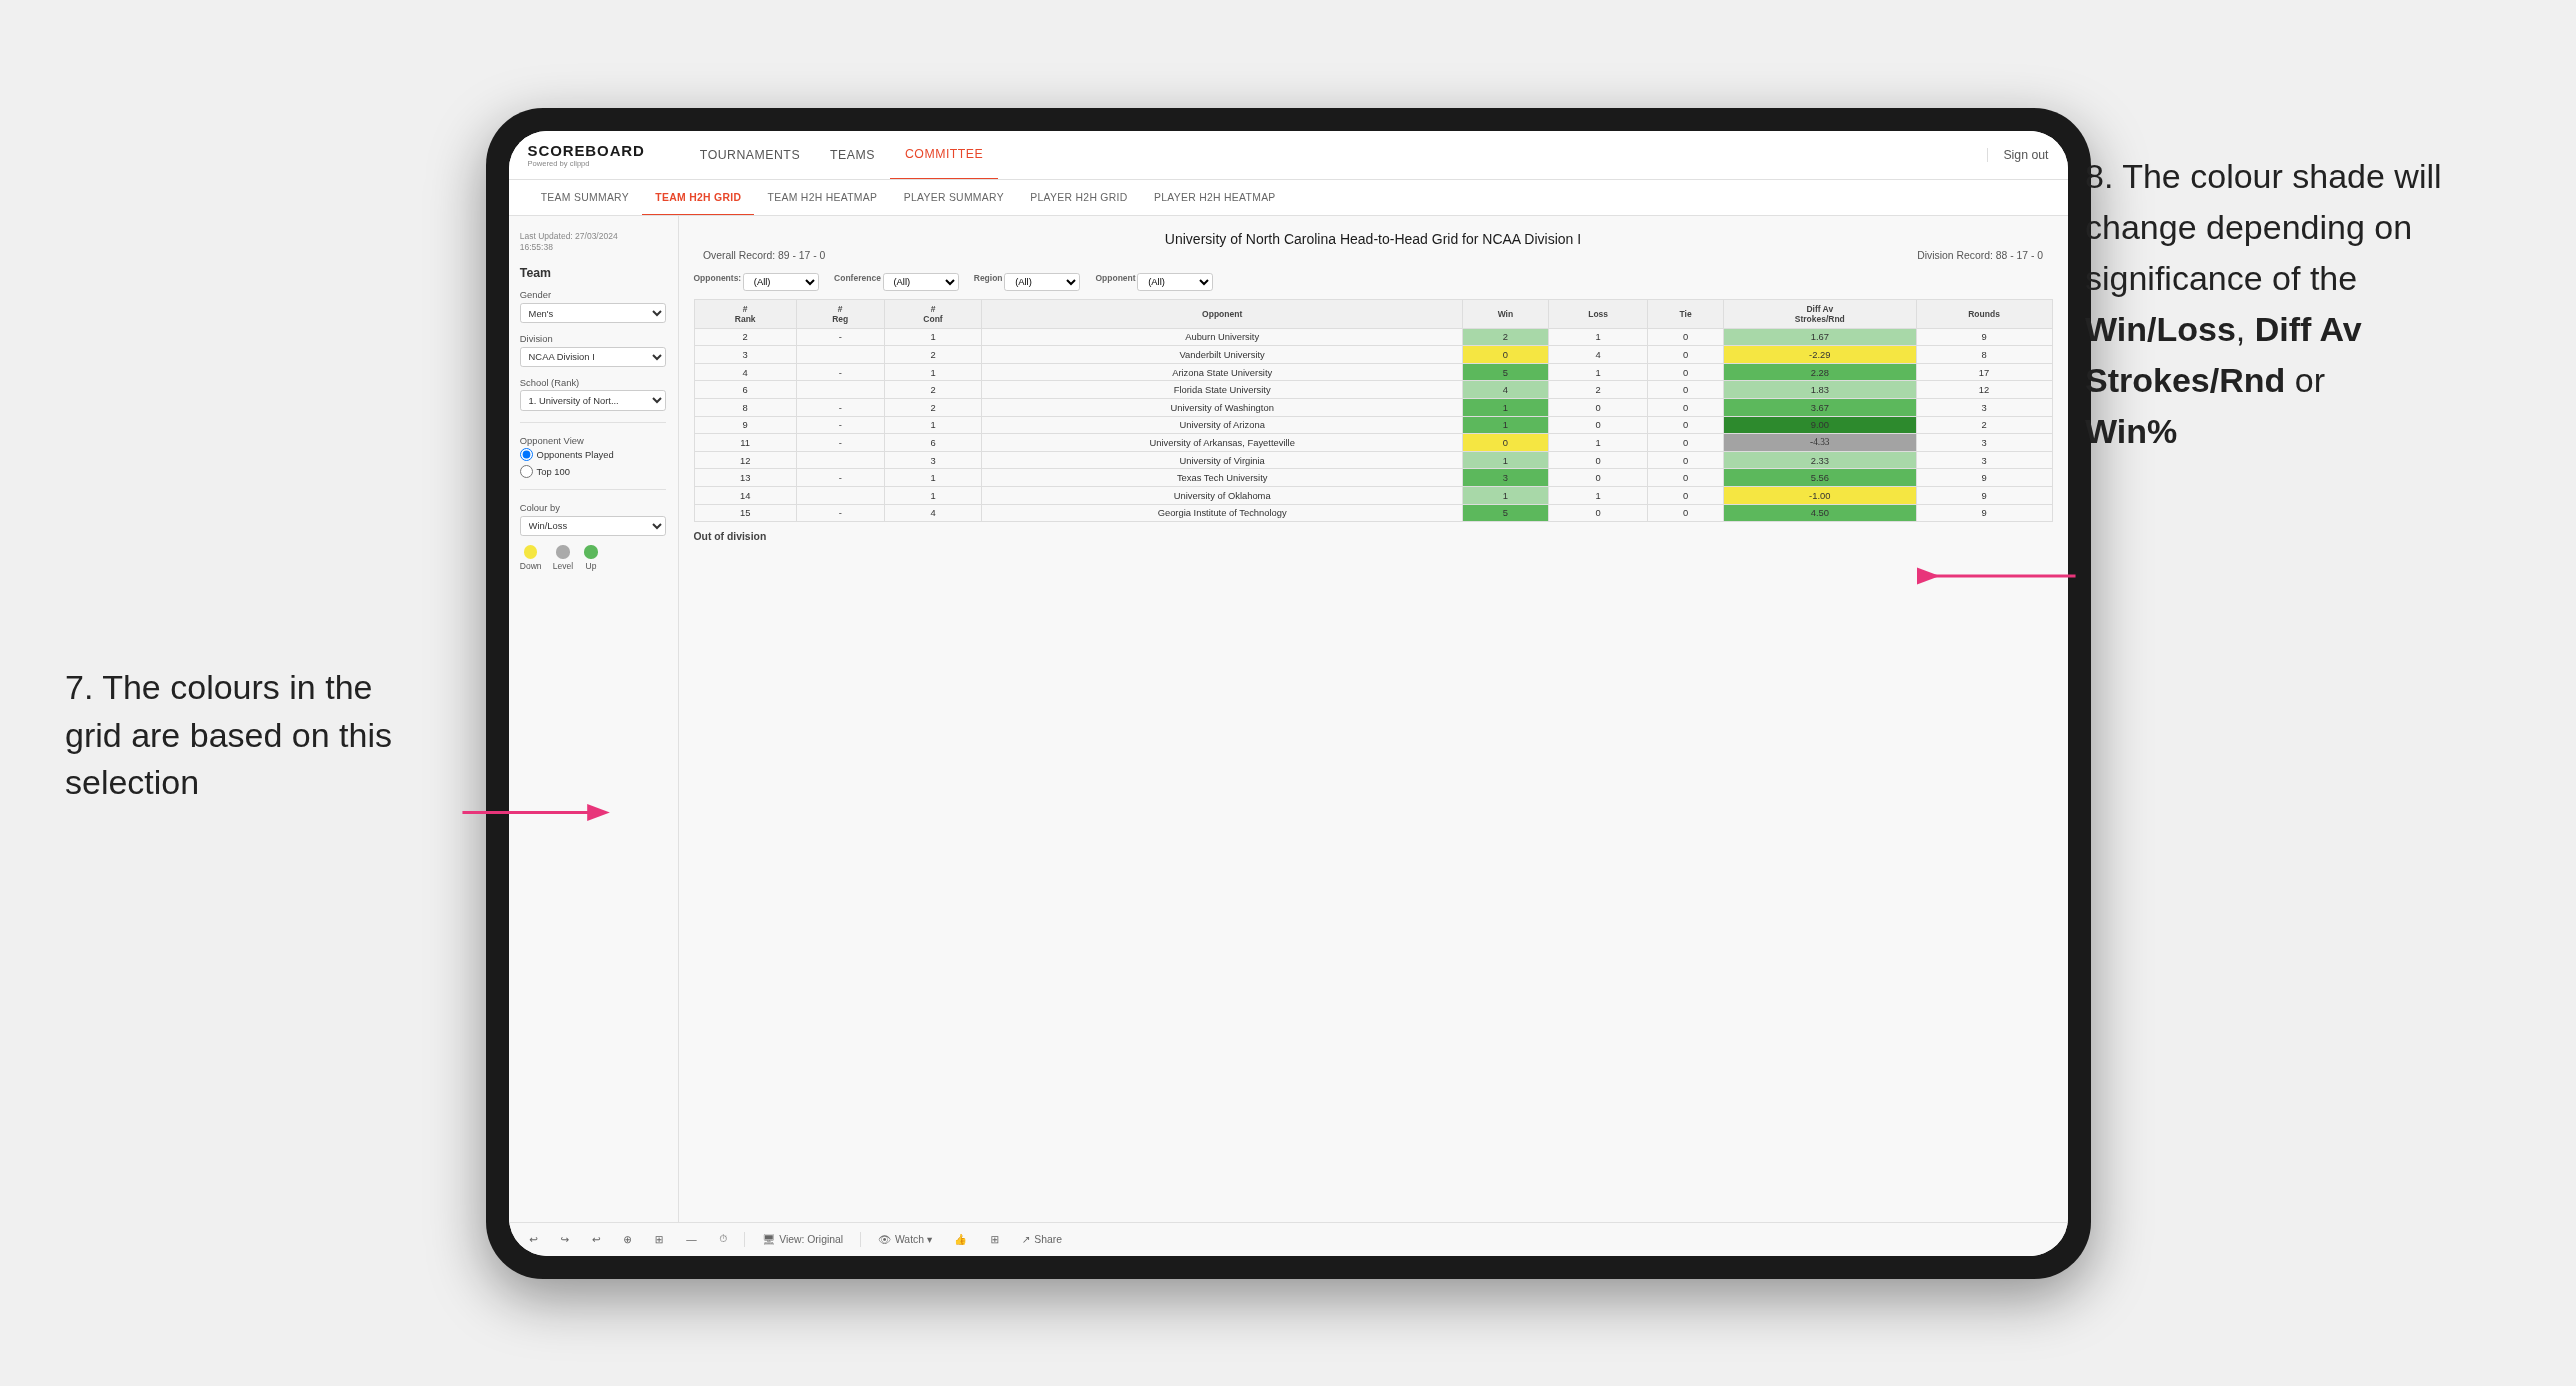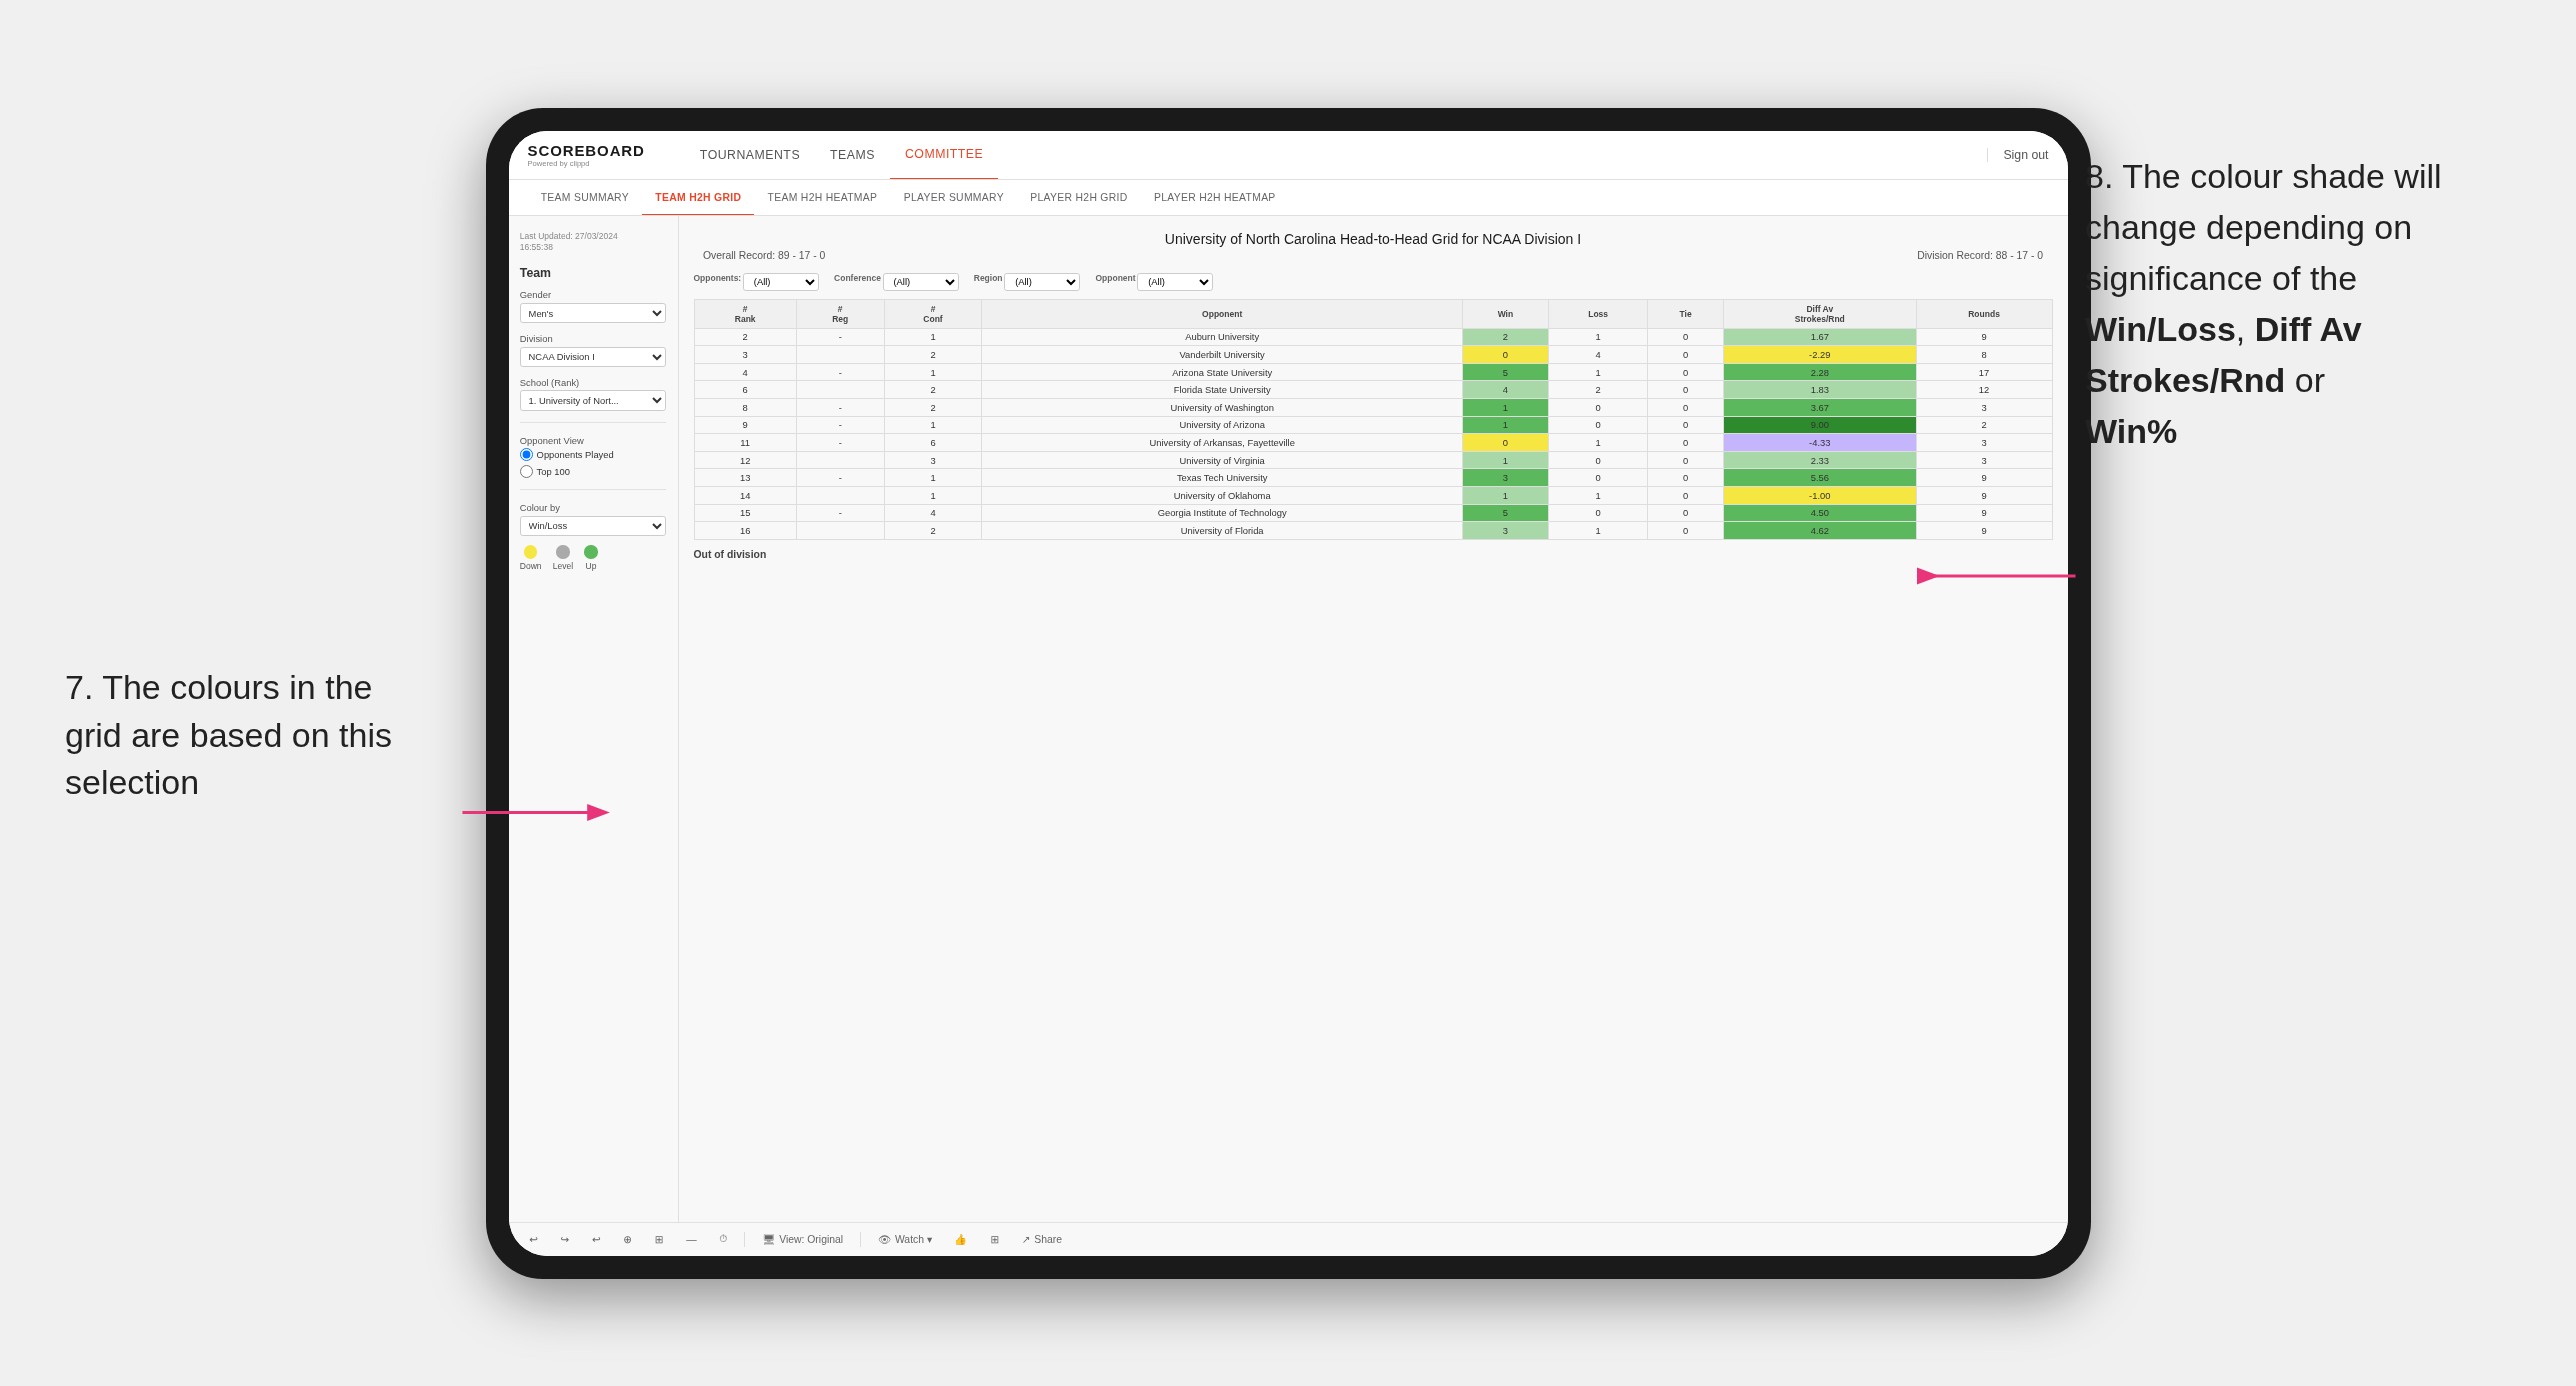--- a/index.html
+++ b/index.html
@@ -332,21 +332,21 @@
 
     .td-left {
       text-align: left;
     }
 
     
     .cell-green-dark { background: #2d8a2d; color: #fff; }
     .cell-green-med { background: #5cb85c; color: #fff; }
     .cell-green-light { background: #a8d8a8; color: #333; }
     .cell-yellow { background: #f5e642; color: #333; }
-    .cell-orange { background: #c4b5fd; color: #333; }
+    .cell-orange { background: #a3a3a3; color: #333; font-family: Liberation Serif, serif; }
 
     
     .bottom-toolbar {
       height: 34px;
       background: #f8f8f8;
       border-top: 0.9px solid #e0e0e0;
       display: flex;
       align-items: center;
       padding: 0 15px;
       gap: 11.3px;
@@ -656,31 +656,20 @@
                 <td>15</td>
                 <td>-</td>
                 <td>4</td>
                 <td class="td-left">Georgia Institute of Technology</td>
                 <td class="cell-green-med">5</td>
                 <td>0</td>
                 <td>0</td>
                 <td class="cell-green-med">4.50</td>
                 <td>9</td>
               </tr>
-              <tr>
-                <td>16</td>
-                <td></td>
-                <td>2</td>
-                <td class="td-left">University of Florida</td>
-                <td class="cell-green-light">3</td>
-                <td>1</td>
-                <td>0</td>
-                <td class="cell-green-med">4.62</td>
-                <td>9</td>
-              </tr>
             </tbody>
         </table>
 
         <div style="margin-top:9.4px;font-size:10.4px;font-weight:600;color:#444;margin-bottom:3.8px;">Out of division</div>
       </div>
     </div>
 
     <div class="bottom-toolbar">
       <div class="toolbar-btn">↩</div>
       <div class="toolbar-btn">↪</div>

